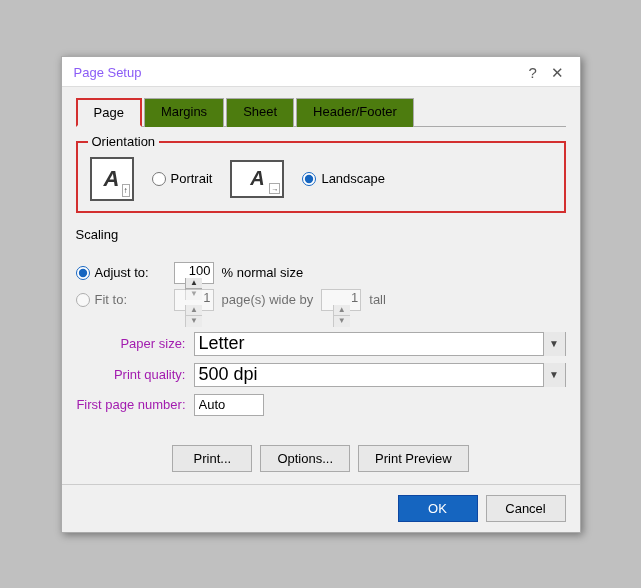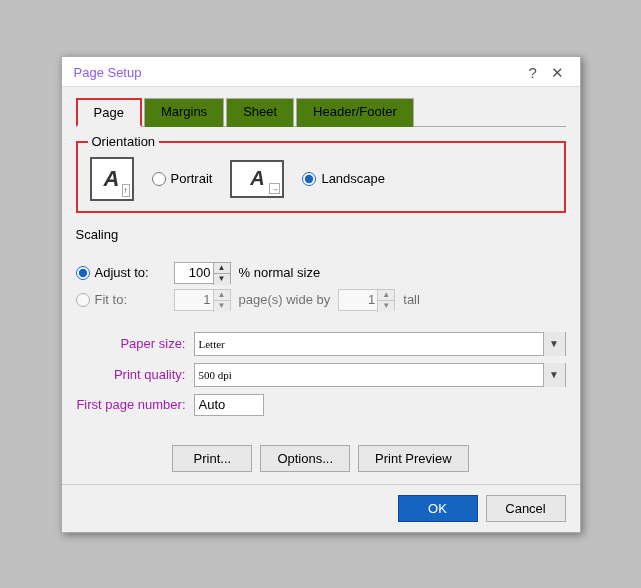--- a/index.html
+++ b/index.html
@@ -140,24 +140,25 @@
       margin-bottom: 20px;
     }
     .scaling-row {
       display: flex;
       align-items: center;
       gap: 8px;
       margin-bottom: 5px;
     }
     .spin-input {
       display: flex;
-      align-items: flex-start;
+      align-items: center;
       border: 1px solid #aaa;
       background: #fff;
       height: 22px;
+      flex-direction: column;
     }
     .spin-input input {
       width: 38px;
       border: none;
       outline: none;
       font-size: 13px;
       text-align: right;
       padding: 0 2px;
       height: 100%;
       background: #fff;
@@ -201,22 +202,21 @@
       display: flex;
       align-items: center;
       border: 1px solid #aaa;
       background: #fff;
       height: 24px;
       padding: 0 4px;
       cursor: pointer;
     }
     .combo-box span {
       flex: 1;
-      font-size: 11px;
-      font-family: Liberation Serif, serif;
+      font-size: 18px;
     }
     .combo-arrow {
       width: 22px;
       height: 24px;
       background: #e8e8e8;
       border-left: 1px solid #aaa;
       display: flex;
       align-items: center;
       justify-content: center;
       font-size: 10px;

